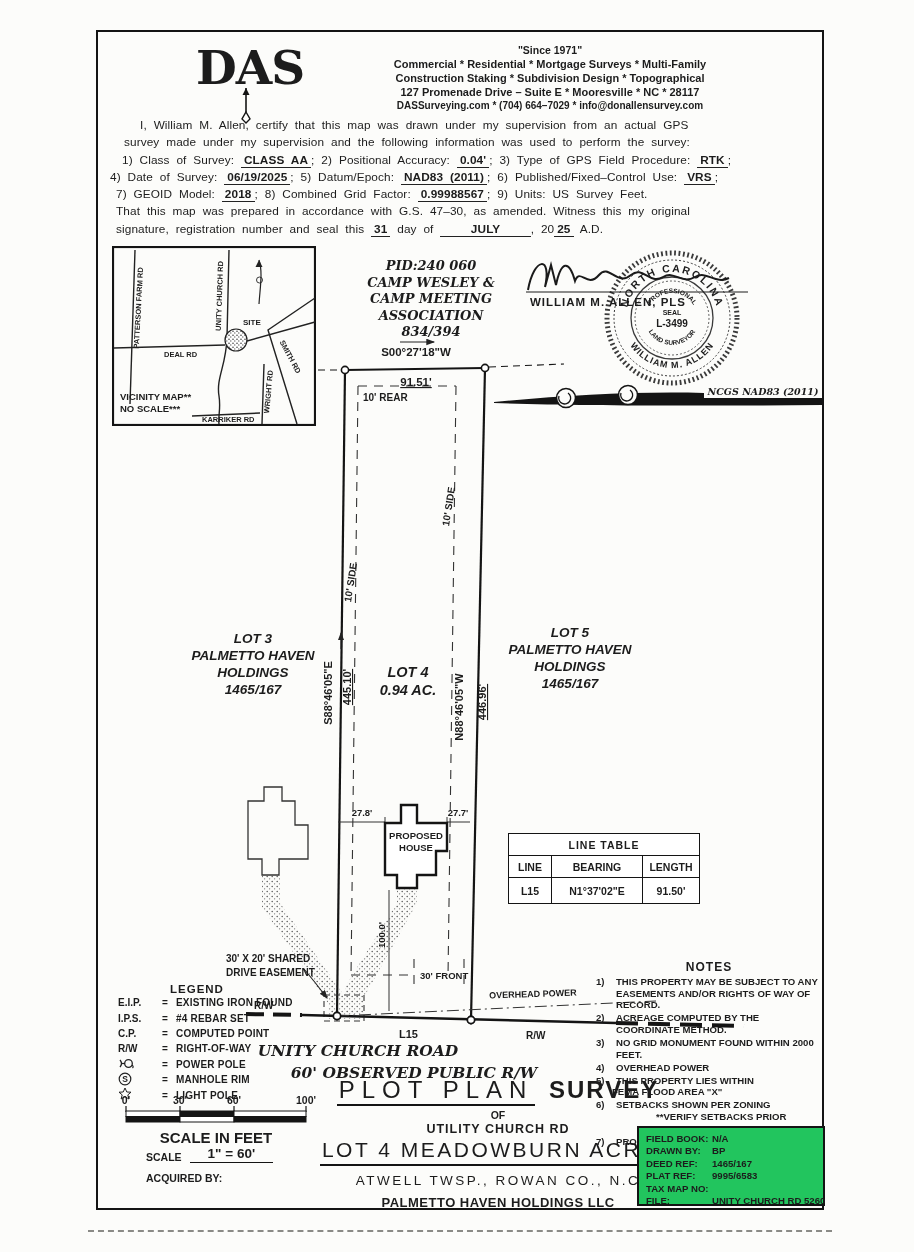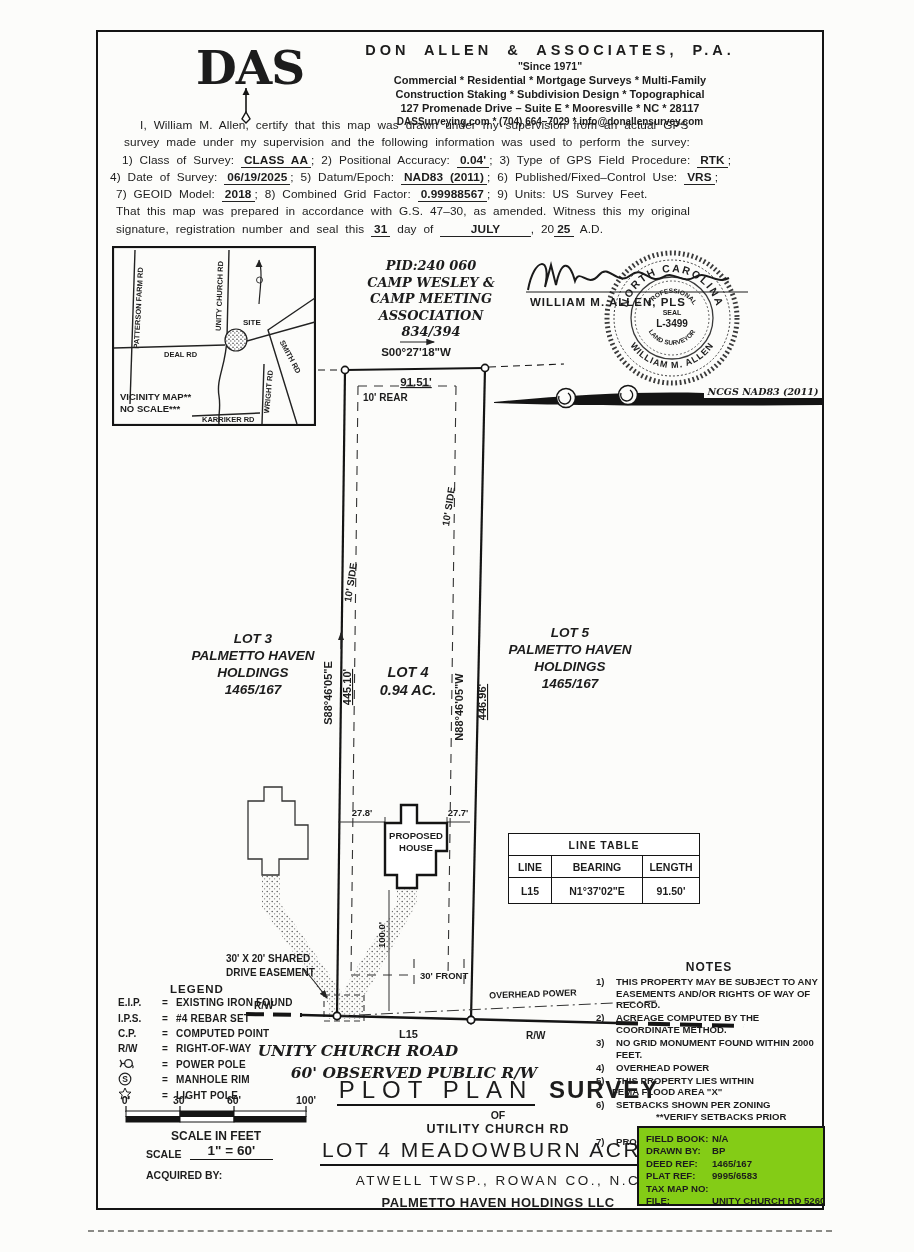--- a/index.html
+++ b/index.html
@@ -66,27 +66,27 @@
   .tb-1 .p2{font-weight:700;letter-spacing:2px;}
   .tb-of{font-size:10.5px;font-weight:700;margin-top:5px;}
   .tb-road{font-size:12.5px;font-weight:700;letter-spacing:1px;margin-top:1px;}
   .tb-name{display:inline-block;font-size:21px;letter-spacing:2.5px;border-bottom:2.2px solid #141414;
            padding:0 2px 2px 2px;margin-top:2px;white-space:nowrap;}
   .tb-twp{font-size:13.5px;letter-spacing:2.5px;margin-top:7px;}
   .tb-client{font-size:13px;font-weight:700;letter-spacing:.5px;margin-top:7px;}
 
   
   .fbox{left:637px;top:1126px;width:170px;height:66px;border:2.5px solid #141414;
-        padding:5px 7px;background:#84cc16;}
+        padding:5px 7px;background:#22c55e;}
   .f-row{font-size:9.6px;font-weight:700;line-height:12.4px;display:flex;}
   .f-l{width:66px;flex:none;} .f-v{white-space:nowrap;}
 
   
   .scaleblk{left:118px;top:1094px;width:220px;}
-  .scale-caption{width:196px;text-align:center;font-size:12px;font-weight:700;margin-top:1px;}
+  .scale-caption{width:196px;text-align:center;font-size:15px;font-weight:700;margin-top:1px;}
   .scale-row{margin-left:28px;font-size:10.5px;font-weight:700;display:flex;align-items:flex-end;}
   .scale-val{border-bottom:1.6px solid #141414;font-size:13.5px;padding:0 18px 1px 18px;margin-left:8px;}
   .acq{margin-top:9px;margin-left:28px;font-size:10.5px;font-weight:700;}
 
   svg text{fill:#1c1c1c;font-family:"Liberation Sans",sans-serif;font-weight:700;}
   svg .ital{font-family:"DejaVu Serif",serif;font-style:italic;}
   svg .und{text-decoration:underline;}
 </style>
 </head>
 <body>
@@ -95,21 +95,20 @@
   <div class="abs sheet-border"></div>
   <div class="abs scan-line"></div>
 
   <div class="abs logo">DAS</div>
   <svg class="abs logo-arrow" width="14" height="36">
     <line x1="7" y1="0" x2="7" y2="24" stroke="#141414" stroke-width="1.6"></line>
     <path d="M7 24 L11 31 L7 35 L3 31 Z" fill="none" stroke="#141414" stroke-width="1.4"></path>
     <path d="M7 0 L10.5 7 H3.5 Z" fill="#141414"></path>
   </svg>
   <div class="abs hdr">
-    <div class="company">DON ALLEN &amp; ASSOCIATES, P.A.</div>
     <div class="since">"Since 1971"</div>
     <div class="svc">Commercial * Residential * Mortgage Surveys * Multi-Family</div>
     <div class="svc">Construction Staking * Subdivision Design * Topographical</div>
     <div class="addr">127 Promenade Drive – Suite E * Mooresville * NC * 28117</div>
     <div class="contact">DASSurveying.com * (704) 664–7029 * info@donallensurvey.com</div>
   </div>
 
   <div class="abs cert" id="cert-block">
       <div class="cert-line cl0"><span>I, William M. Allen, certify that this map was drawn under my supervision from an actual GPS</span></div>
       <div class="cert-line cl1"><span>survey made under my supervision and the following information was used to perform the survey:</span></div>

